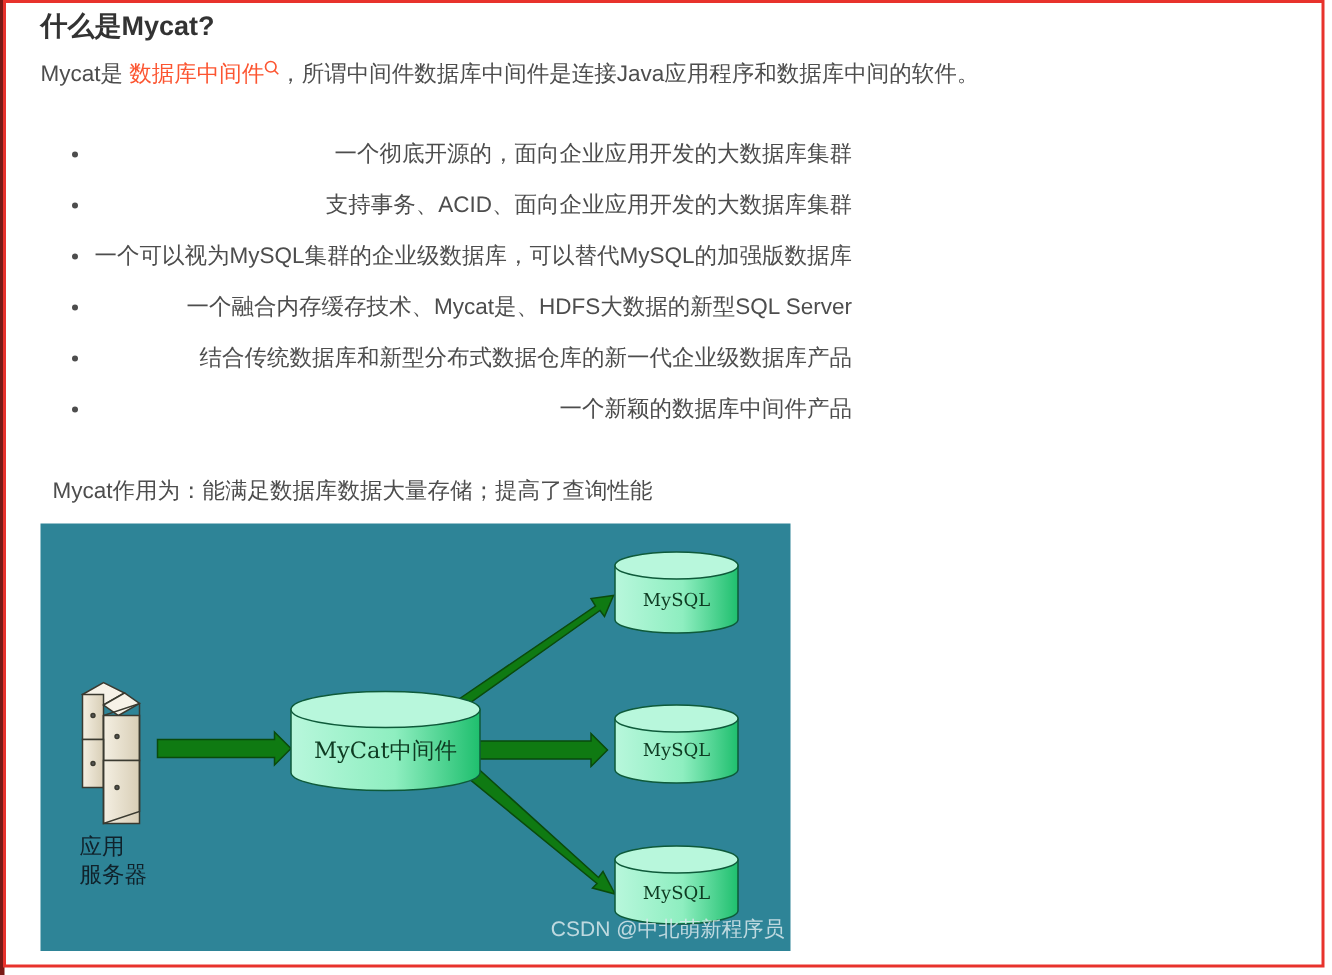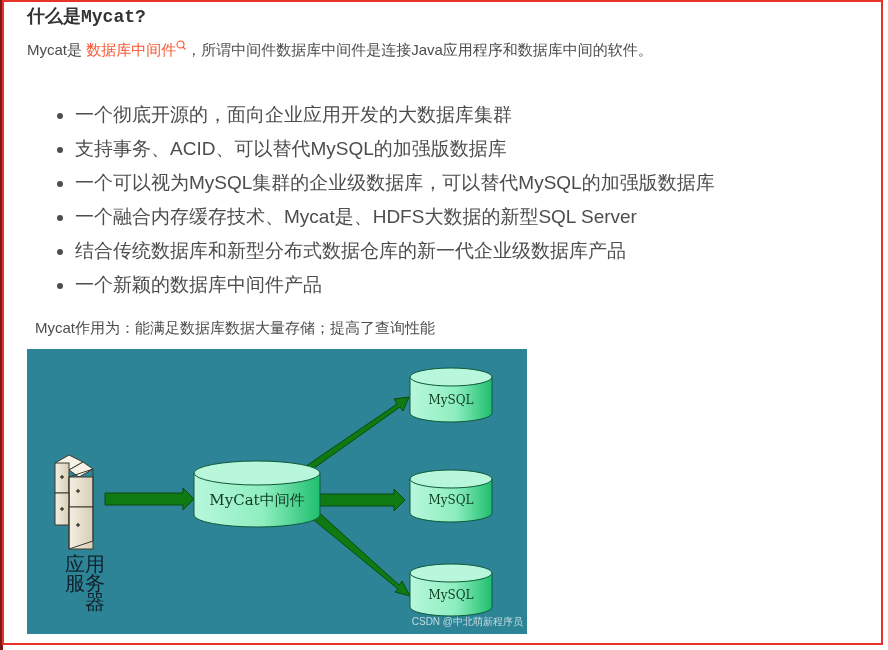--- a/index.html
+++ b/index.html
@@ -1,50 +1,50 @@
 <!DOCTYPE html>
 <html><head>
 <meta charset="utf-8">
 <style>
   html, body { margin: 0; padding: 0; background: #ffffff; }
   body { width: 888px; height: 650px; position: relative; overflow: hidden;
          font-family: "Liberation Sans", "DejaVu Sans", sans-serif; color: #4d4d4d; }
   .frame { position: absolute; left: 2px; top: 0px; width: 881px; height: 645px;
            border: 2px solid #e8322c; border-top-width: 2px; box-sizing: border-box; }
   .leftedge { position: absolute; left: 0; top: 0; width: 3px; height: 650px; background: #7a1a16; }
-  .title { position: absolute; left: 27px; top: 4px; font-size: 18px; font-weight: bold; color: #333333; margin: 0; line-height: 26px; font-family: Liberation Mono, monospace; }
+  .title { position: absolute; left: 27px; top: 4px; font-size: 18px; font-weight: bold; color: #333333; margin: 0; line-height: 26px; }
   .intro { position: absolute; left: 27px; top: 38px; font-size: 15px; line-height: 24px; margin: 0; white-space: nowrap; }
   .intro .link { color: #fc5531; text-decoration: none; }
   .intro .search-icon { display: inline-block; width: 10px; height: 12px; vertical-align: top; margin-top: 2px; }
-  ul.features { position: absolute; left: 27px; top: 86px; margin: 16px; padding: 0 0 0 32px; font-size: 19px; }
+  ul.features { position: absolute; left: 27px; top: 86px; margin: 4px; padding: 0 0 0 32px; font-size: 15px; text-align: right; }
   ul.features li { height: 34px; line-height: 26px; list-style: disc; color: #4d4d4d; }
   .role { position: absolute; left: 27px; top: 308px; font-size: 15px; line-height: 24px; margin: 8px; }
   .diagram { position: absolute; left: 27px; top: 349px; width: 500px; height: 285px; background: #2e8497; overflow: hidden; }
   .diagram svg { display: block; }
-  .watermark { position: absolute; right: 4px; bottom: 5px; font-size: 10px; color: #d8e8ec; opacity: .85; }
-  .label-app { position: absolute; left: 26px; top: 206px; width: 52px; text-align: right; font-size: 20px; line-height: 19px; color: #10222b; }
+  .watermark { position: absolute; right: 4px; bottom: 5px; font-size: 14px; color: #d8e8ec; opacity: .85; }
+  .label-app { position: absolute; left: 26px; top: 206px; width: 52px; text-align: left; font-size: 15px; line-height: 19px; color: #10222b; }
 </style>
 </head>
 <body>
 
 <div class="leftedge"></div>
 <div class="frame"></div>
 
 <h2 class="title">什么是Mycat?</h2>
 
 <p class="intro">
   <span>Mycat是 </span><a class="link"><span>数据库中间件</span><svg class="search-icon" viewBox="0 0 10 12">
         <circle cx="4.5" cy="4.5" r="3.5" fill="none" stroke="#fc5531" stroke-width="1.1"></circle>
         <line x1="7" y1="7" x2="9.5" y2="9.5" stroke="#fc5531" stroke-width="1.1"></line>
       </svg></a><span>，所谓中间件数据库中间件是连接Java应用程序和数据库中间的软件。</span>
 </p>
 
 <ul class="features">
   <li>一个彻底开源的，面向企业应用开发的大数据库集群</li>
-  <li>支持事务、ACID、可以替代MySQL的加强版数据库</li>
+  <li>支持事务、ACID、面向企业应用开发的大数据库集群</li>
   <li>一个可以视为MySQL集群的企业级数据库，可以替代MySQL的加强版数据库</li>
   <li>一个融合内存缓存技术、Mycat是、HDFS大数据的新型SQL Server</li>
   <li>结合传统数据库和新型分布式数据仓库的新一代企业级数据库产品</li>
   <li>一个新颖的数据库中间件产品</li>
 </ul>
 
 <p class="role">Mycat作用为：能满足数据库数据大量存储；提高了查询性能</p>
 
 <div class="diagram">
   <svg width="500" height="285" viewBox="0 0 500 285">

